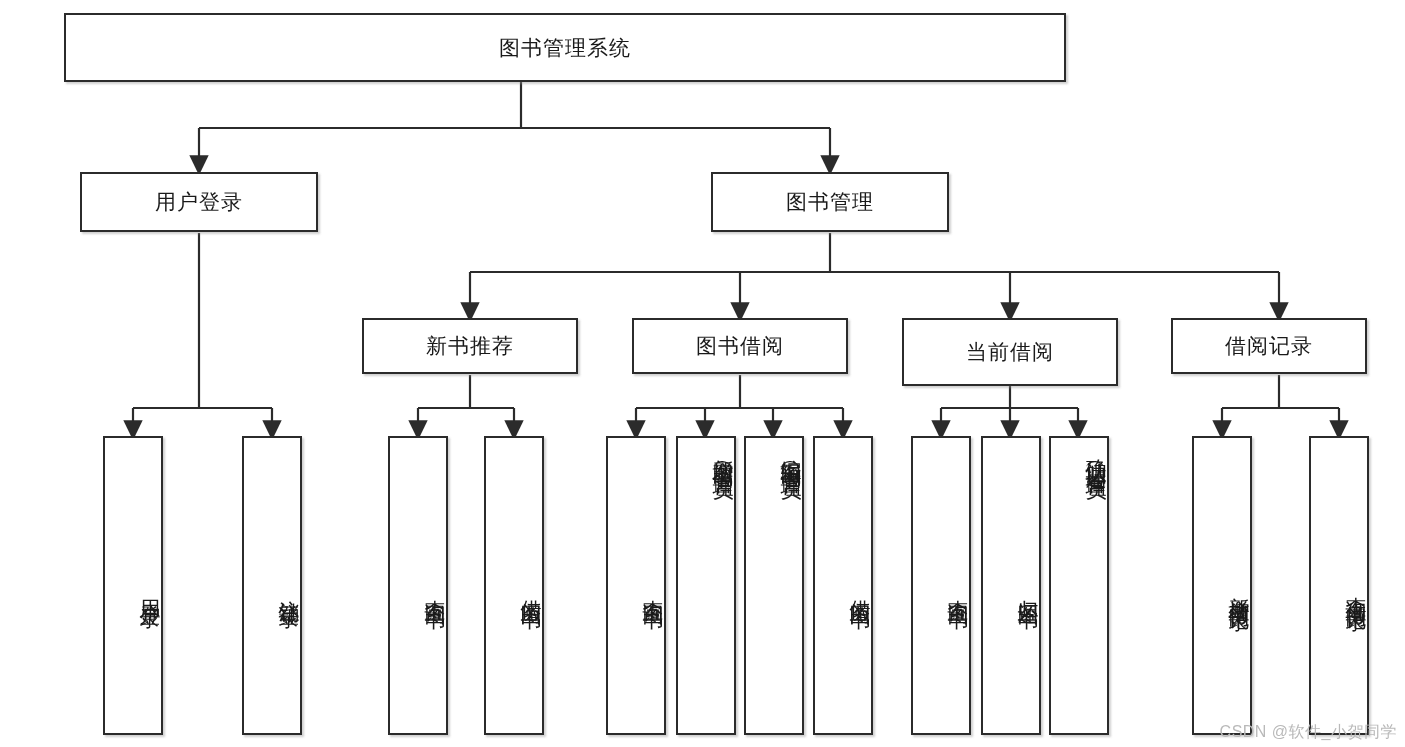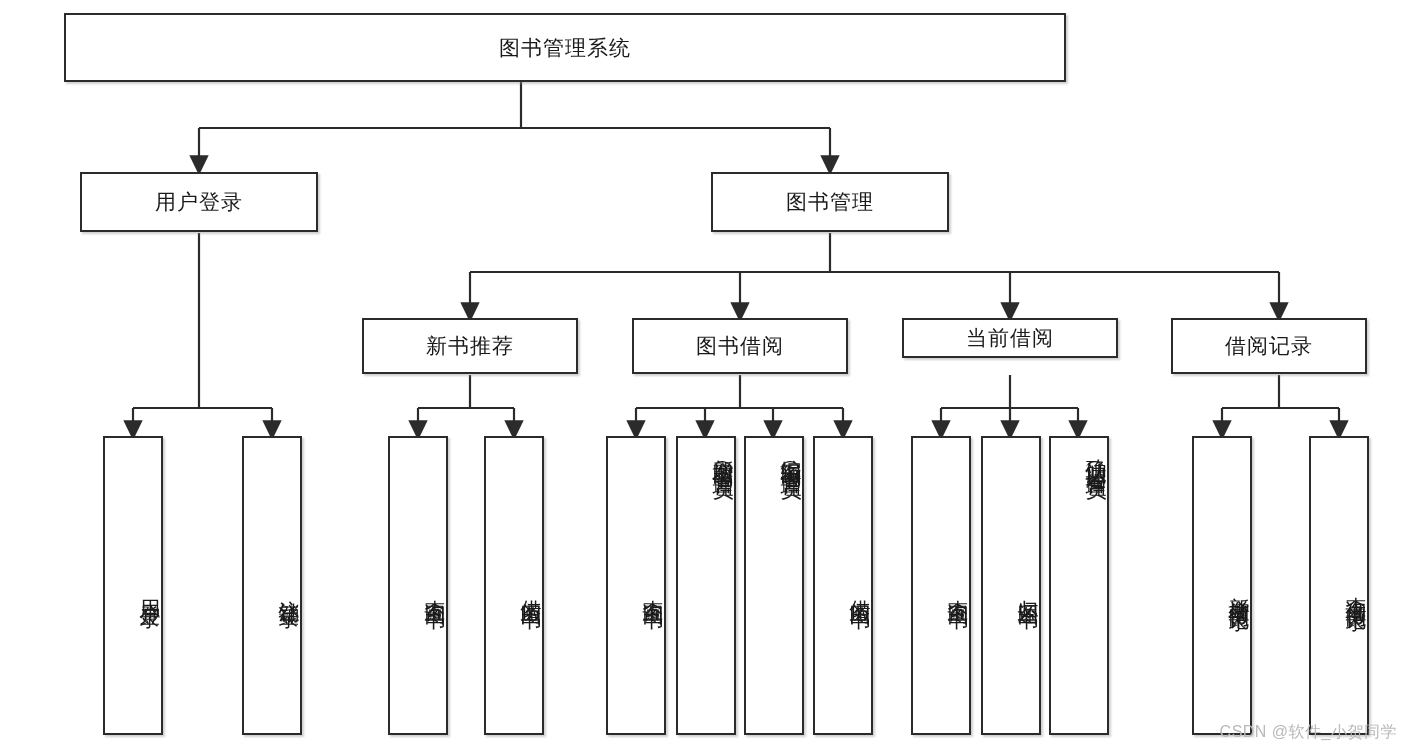--- a/index.html
+++ b/index.html
@@ -132,21 +132,21 @@
   <div class="node horiz" style="left:711px; top:172px; width:238px; height:60px;">
     <span class="node-label">图书管理</span>
   </div>
 
   <div class="node horiz" style="left:632px; top:318px; width:216px; height:56px;">
     <span class="node-label">图书借阅</span>
   </div>
   <div class="node horiz" style="left:362px; top:318px; width:216px; height:56px;">
     <span class="node-label">新书推荐</span>
   </div>
-  <div class="node horiz" style="left:902px; top:318px; width:216px; height:40px;text-align:center;">
+  <div class="node horiz" style="left:902px; top:318px; width:216px; height:68px;text-align:center;">
     <span class="node-label">当前借阅</span>
   </div>
   <div class="node horiz" style="left:1171px; top:318px; width:196px; height:56px;">
     <span class="node-label">借阅记录</span>
   </div>
 
   <div class="node vert" style="left:103px; top:436px; width:60px; height:299px;">
     <span class="node-label">用户登录</span>
   </div>
   <div class="node vert" style="left:242px; top:436px; width:60px; height:299px;">

